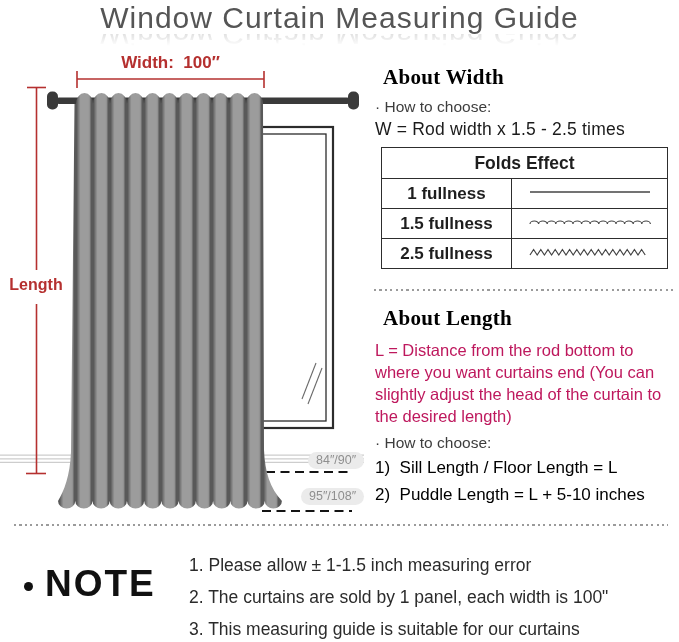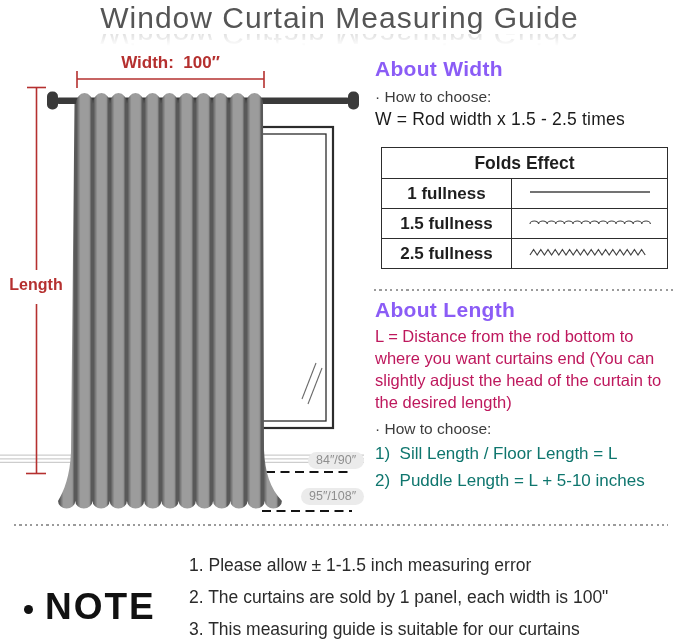--- a/index.html
+++ b/index.html
@@ -28,36 +28,36 @@
   }
   .sill-pill{left:295px;top:452px;}
   .floor-pill{left:288px;top:488px;}
   
   .dotted{position:absolute;height:2px;
     background:repeating-linear-gradient(90deg,#9b9b9b 0 2.2px,transparent 2.2px 5.4px);}
   .sep-right{left:374px;top:289px;width:301px;}
   .sep-floor{left:14px;top:524px;width:654px;}
   
   .aw-block{position:absolute;left:375px;top:57px;width:300px;}
-  .section-h{font-size:21px;font-weight:700;color:#8b5cf6;margin:0;letter-spacing:.3px;}
+  .section-h{font-size:21px;font-weight:700;color:#000000;margin:8px;letter-spacing:.3px;font-family:Liberation Serif, serif;}
   .small-line{font-size:15.5px;color:#3d3d3d;margin:7px 0 0 0;}
   .formula{font-size:17.5px;color:#1b1b1b;margin:3px 0 0 0;letter-spacing:.2px;}
   .folds-table{
     position:absolute;left:381px;top:147px;border-collapse:collapse;table-layout:fixed;font-weight:bold;
   }
   .folds-table td{border:1.6px solid #2d2d2d;text-align:center;font-size:17px;color:#1e1e1e;padding:0;}
   .folds-table .hdr{height:30px;font-size:17.5px;}
   .folds-table .lab{width:129px;height:29px;}
   .folds-table .wav{width:155px;height:29px;}
   .al-block{position:absolute;left:375px;top:298px;width:304px;}
   .measure-text{font-size:16.5px;color:#be185d;line-height:22px;margin:3px 0 0 0;width:302px;}
-  .choice{font-size:17px;color:#0f766e;line-height:26.5px;white-space:pre;}
+  .choice{font-size:17px;color:#000000;line-height:26.5px;white-space:pre;}
   .choices{margin-top:3px;}
   
-  .note-head{position:absolute;left:24px;top:588px;display:flex;align-items:center;}
+  .note-head{position:absolute;left:24px;top:565px;display:flex;align-items:center;}
   .note-dot{width:9px;height:9px;border-radius:50%;background:#111;margin-right:12px;margin-top:6px;}
   .note-word{font-size:37px;font-weight:700;color:#111;letter-spacing:2px;line-height:37px;}
   .note-items{position:absolute;left:189px;top:549px;}
   .note-item{font-size:17.5px;color:#2b2b2b;line-height:32px;white-space:pre;}
 </style>
 </head>
 <body>
 
 <div class="title-wrap">
   <div class="title">Window Curtain Measuring Guide</div>

